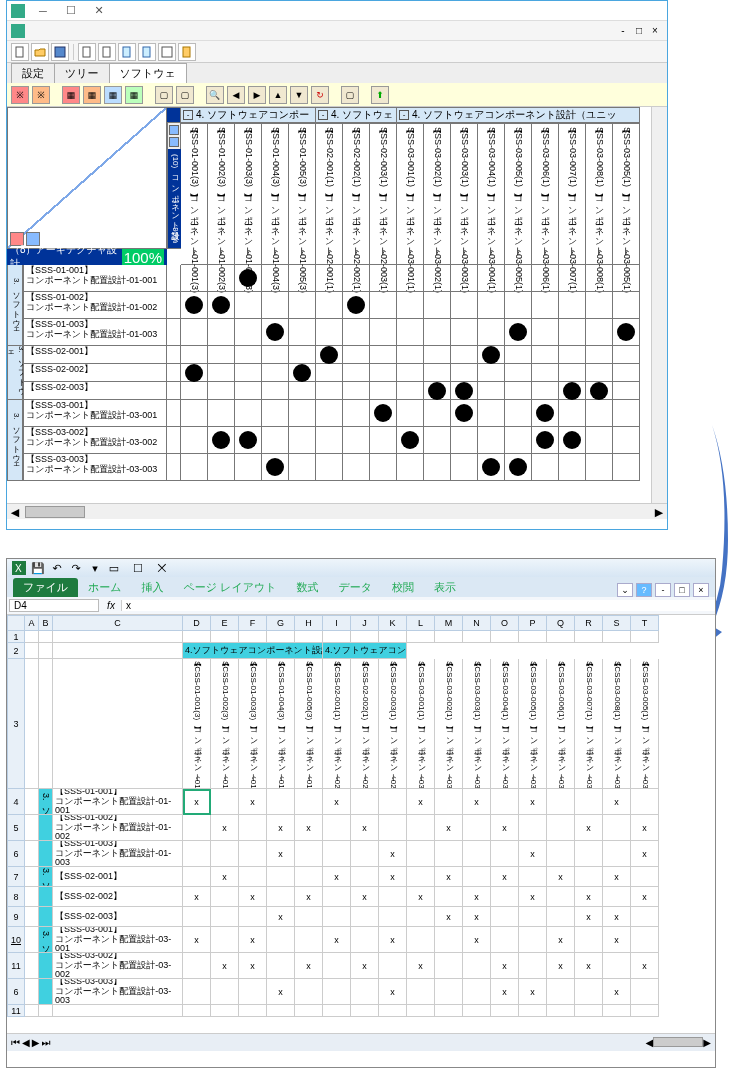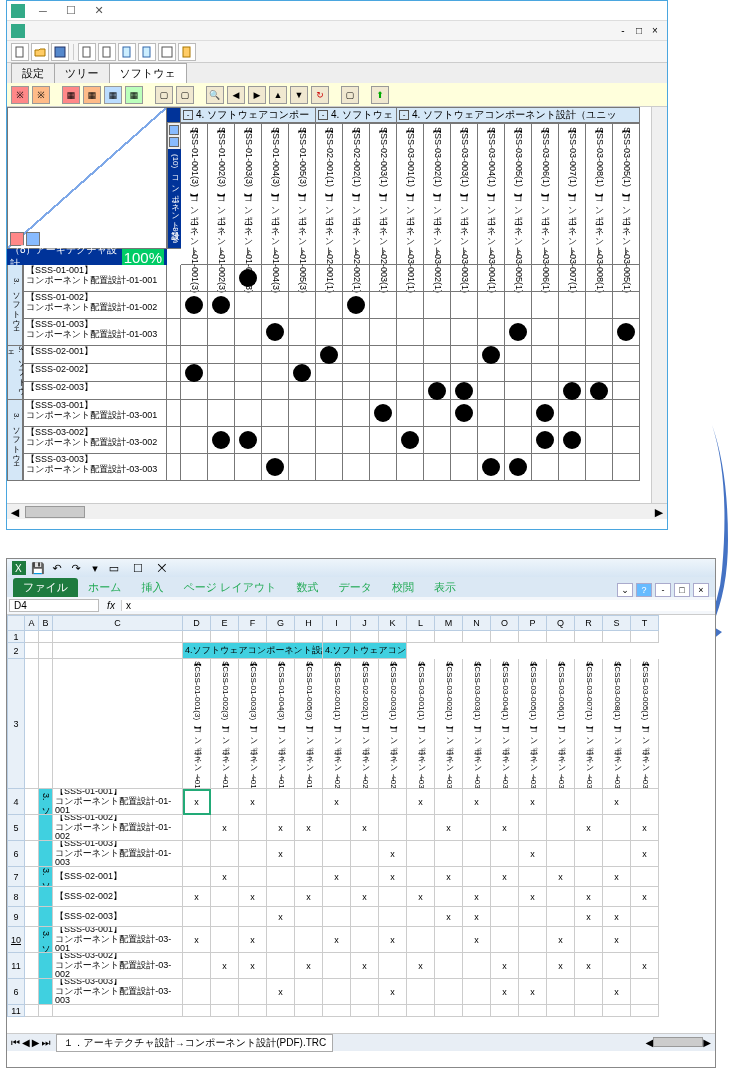--- a/index.html
+++ b/index.html
@@ -960,20 +960,19 @@
       </div>
   </div>
 
   <div class="sheettabs">
     <div class="nav">
       <span>⏮</span>
       <span>◀</span>
       <span>▶</span>
       <span>⏭</span>
     </div>
-    <div class="stab">１．アーキテクチャ設計→コンポーネント設計(PDF).TRC</div>
     <div class="sb">
         <span>◀</span>
         <div class="thumb"></div>
         <span>▶</span>
       </div>
   </div>
 </div>
 
 </body></html>

